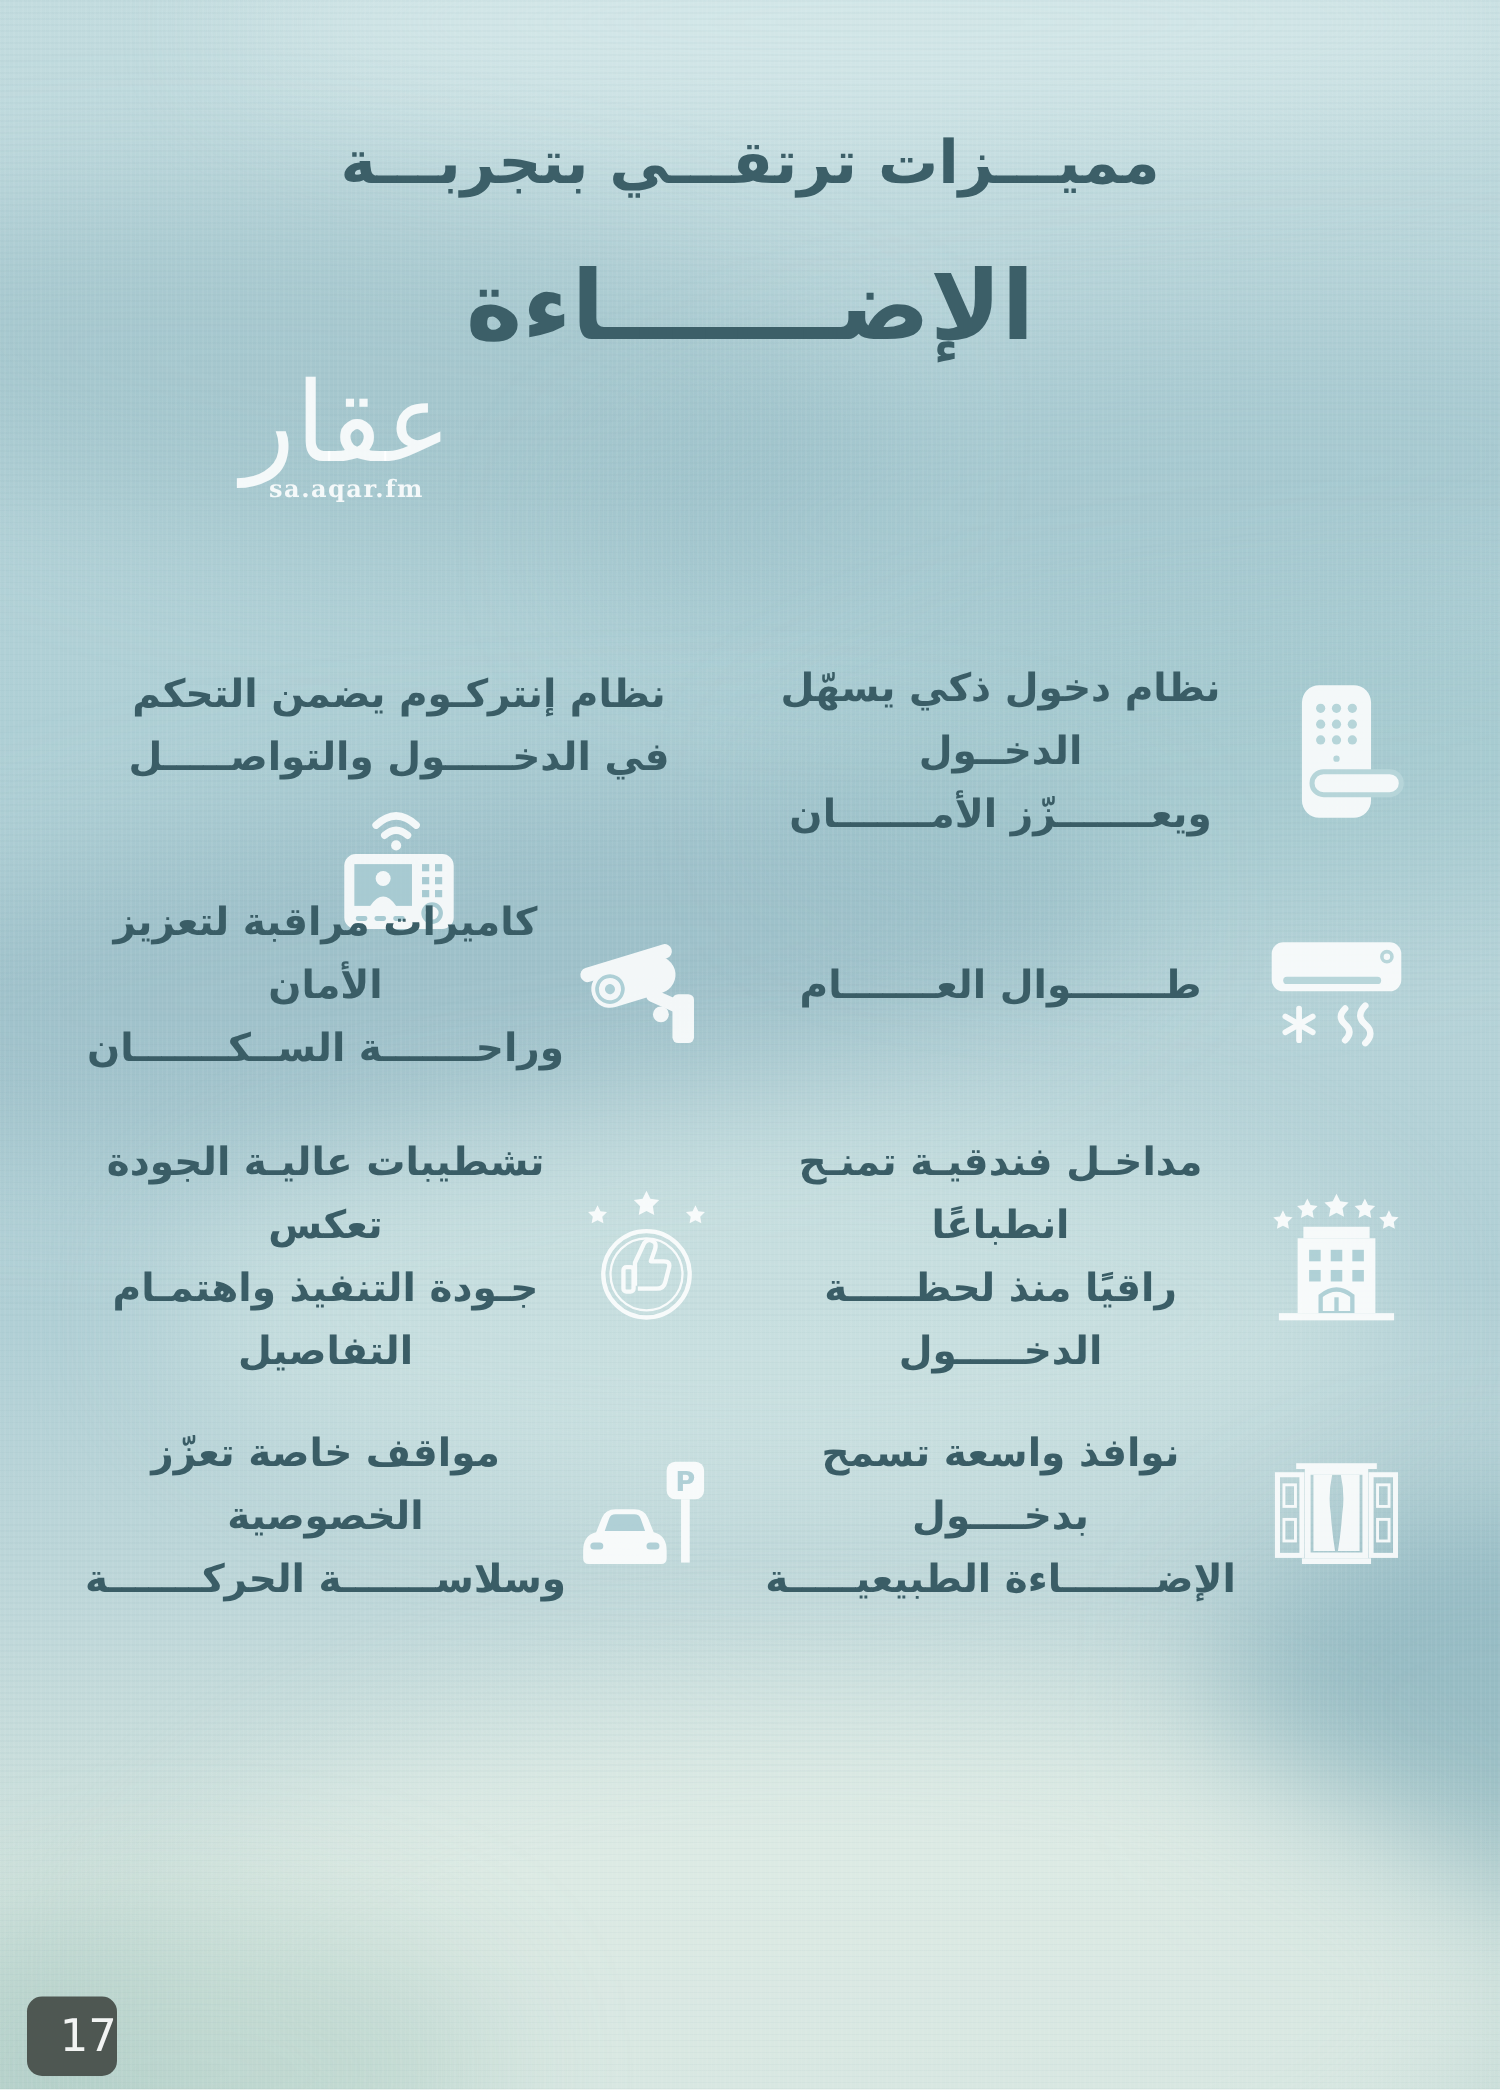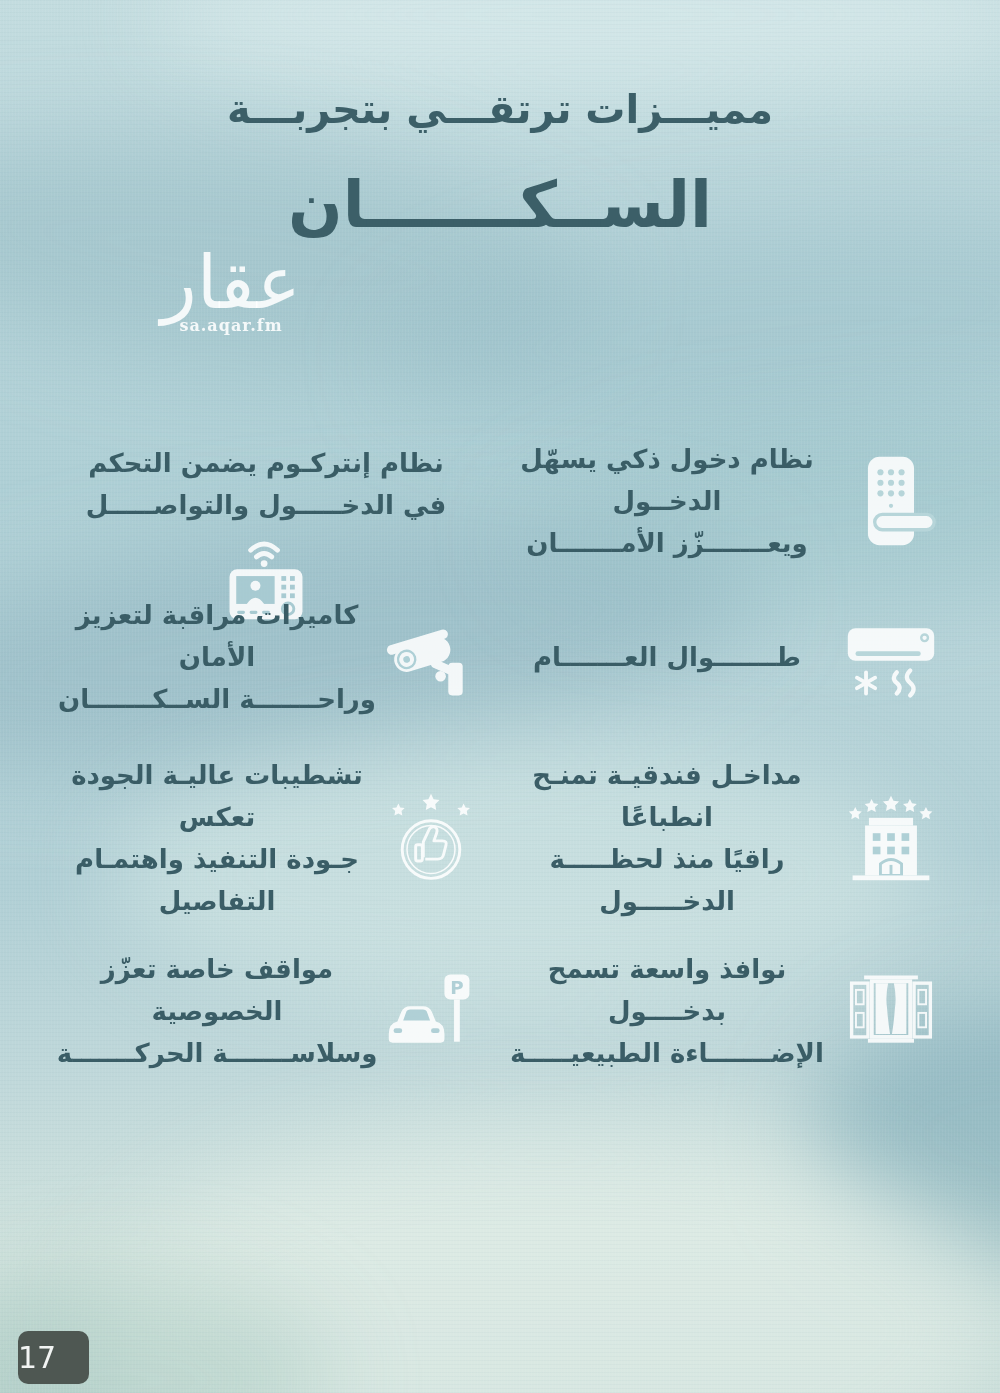--- a/index.html
+++ b/index.html
@@ -44,43 +44,43 @@
   .c-r1{left:492px;top:442px;width:448px;height:118px;}
   .c-l1{left:52px; top:442px;width:428px;height:118px;flex-direction:column;}
   .c-r2{left:492px;top:598px;width:448px;height:118px;}
   .c-l2{left:52px; top:598px;width:428px;height:118px;}
   .c-r3{left:492px;top:768px;width:448px;height:140px;}
   .c-l3{left:52px; top:768px;width:428px;height:140px;}
   .c-r4{left:492px;top:948px;width:448px;height:126px;}
   .c-l4{left:52px; top:948px;width:428px;height:126px;}
   
   .badge{
-    position:absolute;left:18px;top:1331px;width:71px;height:53px;
+    position:absolute;left:18px;top:1331px;width:60px;height:53px;
     background:#4e5752;border-radius:10px;
-    display:flex;align-items:center;justify-content:flex-start;
+    display:flex;align-items:center;justify-content:flex-end;
     color:#f2f4f3;font-size:30px;font-weight:400;
   }
 </style>
 </head>
 <body>
 
 <div class="canvas">
   <div class="wash w-top-light"></div>
   <div class="wash w1"></div>
   <div class="wash w2"></div>
   <div class="wash w3"></div>
   <div class="wash w4"></div>
   <div class="wash w5"></div>
   <div class="wash w6"></div>
   <div class="wash w7"></div>
   <div class="wash w8"></div>
   <div class="grain"></div>
 
   <div class="title title-1">مميـــزات ترتقـــي بتجربـــة</div>
-  <div class="title title-2">الســكـــــــان</div>
+  <div class="title title-2">الإضـــــــاءة</div>
 
   <div class="logo">
     <div class="logo-word">عقار</div>
     <div class="logo-domain">sa.aqar.fm</div>
   </div>
 
   <div class="cell c-r1">
     <div class="txt">
       <div>نظام دخول ذكي يسهّل الدخــول</div>
       <div>ويعـــــــزّز الأمـــــــان</div>

